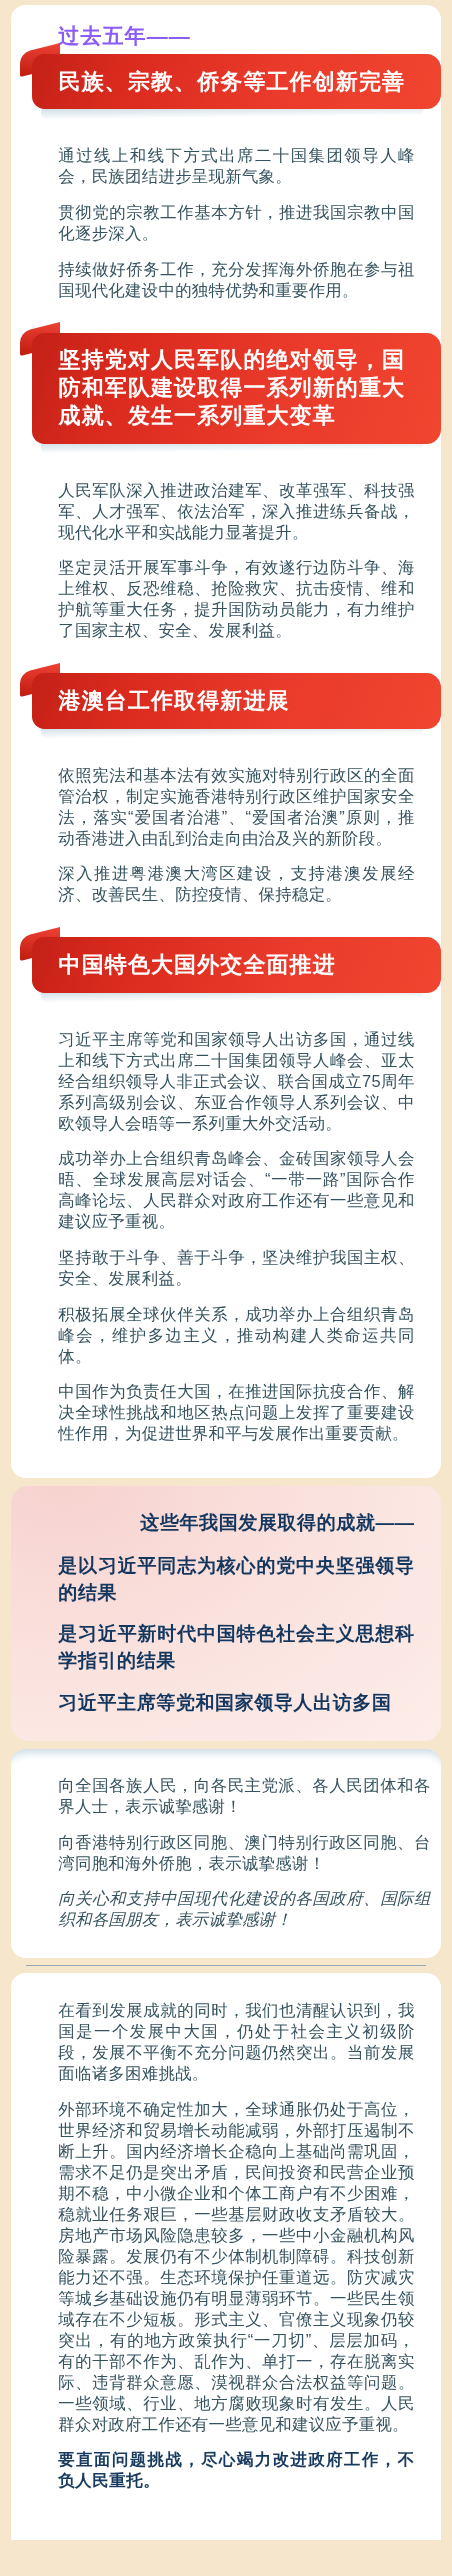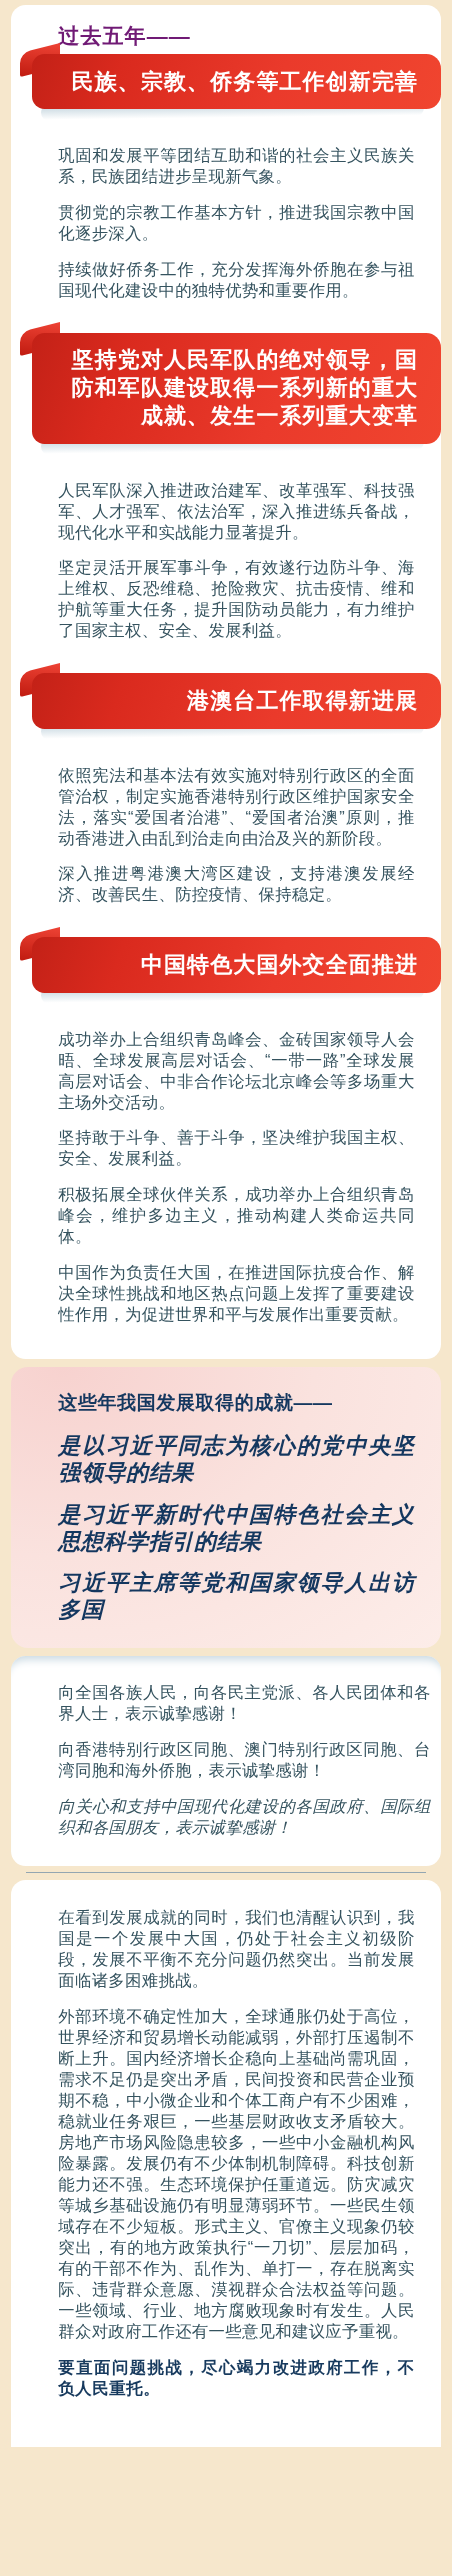--- a/index.html
+++ b/index.html
@@ -10,25 +10,25 @@
   }
   .page { padding:4.5px 11.3px 0; }
   .card { background:#ffffff; border-radius:14.7px; }
 
   
   .card-a { padding:9px 0 34px; }
 
   .page-title {
     margin:8px 26px 0 47px;
     font-size:21px; line-height:28px; font-weight:700;
-    color:#701a75; letter-spacing:1.1px;
+    color:#8b5cf6; letter-spacing:1.1px;
   }
 
   
-  .ribbon { position:relative; margin:4.5px 0 0 20.3px;text-align:right; }
+  .ribbon { position:relative; margin:4.5px 0 0 20.3px; }
   .para + .ribbon { margin-top:32px; }
   .ribbon-fold {
     position:absolute; top:-5.7px; left:-11.3px; width:40px; height:24px;
     background:linear-gradient(200deg,#ee4335,#c01b10);
     transform:skewY(-14deg);
     border-radius:10.2px 0 0 2.3px;
     z-index:1;
   }
   .ribbon-curl {
     position:absolute; left:9px; right:17px; bottom:-9px; height:14.7px;
@@ -56,26 +56,26 @@
 
   
   .card-b {
     margin-top:8px;
     background:radial-gradient(130% 150% at 12% 0%, #f7d2cf 0%, #fae2de 45%, #fdeeea 100%);
     border-radius:17px;
     padding:22.6px 26px 25px 47px;
   }
   .ach-heading {
     font-size:19px; line-height:28px; font-weight:700;
-    color:#14375f; letter-spacing:0.6px;
+    color:#14375f; letter-spacing:0.6px;text-align:right;
   }
   .ach-item {
     margin-top:14.7px;
-    font-size:22px; line-height:27px; font-weight:700;
-    color:#14375f; letter-spacing:0.6px; text-align:justify;font-style:italic;
+    font-size:19px; line-height:27px; font-weight:700;
+    color:#14375f; letter-spacing:0.6px; text-align:justify;
   }
 
   
   .card-c {
     margin-top:8px;
     padding:26px 10px 28px 47px;
     box-shadow:inset 0 10.2px 9px -6.8px #c9d9e2;
     border-radius:14.7px;
   }
   .card-c .para { margin:0 0 14.7px 0; }
@@ -100,21 +100,21 @@
 
   <div class="card card-a">
 
     <div class="page-title">过去五年——</div>
 
     <div class="ribbon">
       <div class="ribbon-fold"></div>
       <div class="ribbon-curl"></div>
       <div class="ribbon-bar">民族、宗教、侨务等工作创新完善</div>
     </div>
-    <p class="para">巩固和发展平等团结互助和谐的社会主义民族关系，民族团结进步呈现新气象。</p>
+    <p class="para">通过线上和线下方式出席二十国集团领导人峰会，民族团结进步呈现新气象。</p>
     <p class="para">贯彻党的宗教工作基本方针，推进我国宗教中国化逐步深入。</p>
     <p class="para">持续做好侨务工作，充分发挥海外侨胞在参与祖国现代化建设中的独特优势和重要作用。</p>
 
     <div class="ribbon">
       <div class="ribbon-fold"></div>
       <div class="ribbon-curl"></div>
       <div class="ribbon-bar">坚持党对人民军队的绝对领导，国防和军队建设取得一系列新的重大成就、发生一系列重大变革</div>
     </div>
     <p class="para">人民军队深入推进政治建军、改革强军、科技强军、人才强军、依法治军，深入推进练兵备战，现代化水平和实战能力显著提升。</p>
     <p class="para">坚定灵活开展军事斗争，有效遂行边防斗争、海上维权、反恐维稳、抢险救灾、抗击疫情、维和护航等重大任务，提升国防动员能力，有力维护了国家主权、安全、发展利益。</p>
@@ -125,21 +125,22 @@
       <div class="ribbon-bar">港澳台工作取得新进展</div>
     </div>
     <p class="para">依照宪法和基本法有效实施对特别行政区的全面管治权，制定实施香港特别行政区维护国家安全法，落实“爱国者治港”、“爱国者治澳”原则，推动香港进入由乱到治走向由治及兴的新阶段。</p>
     <p class="para">深入推进粤港澳大湾区建设，支持港澳发展经济、改善民生、防控疫情、保持稳定。</p>
 
     <div class="ribbon">
       <div class="ribbon-fold"></div>
       <div class="ribbon-curl"></div>
       <div class="ribbon-bar">中国特色大国外交全面推进</div>
     </div>
-    <p class="para">成功举办上合组织青岛峰会、金砖国家领导人会晤、全球发展高层对话会、“一带一路”全球发展高层对话会、中非合作论坛北京峰会等多场重大主场外交活动。</p>
+    <p class="para">习近平主席等党和国家领导人出访多国，通过线上和线下方式出席二十国集团领导人峰会、亚太经合组织领导人非正式会议、联合国成立75周年系列高级别会议、东亚合作领导人系列会议、中欧领导人会晤等一系列重大外交活动。</p>
+    <p class="para">成功举办上合组织青岛峰会、金砖国家领导人会晤、全球发展高层对话会、“一带一路”国际合作高峰论坛、人民群众对政府工作还有一些意见和建议应予重视。</p>
     <p class="para">坚持敢于斗争、善于斗争，坚决维护我国主权、安全、发展利益。</p>
     <p class="para">积极拓展全球伙伴关系，成功举办上合组织青岛峰会，维护多边主义，推动构建人类命运共同体。</p>
     <p class="para">中国作为负责任大国，在推进国际抗疫合作、解决全球性挑战和地区热点问题上发挥了重要建设性作用，为促进世界和平与发展作出重要贡献。</p>
   </div>
 
   <div class="card-b">
     <div class="ach-heading">这些年我国发展取得的成就——</div>
     <div class="ach-item">是以习近平同志为核心的党中央坚强领导的结果</div>
     <div class="ach-item">是习近平新时代中国特色社会主义思想科学指引的结果</div>
     <div class="ach-item">习近平主席等党和国家领导人出访多国</div>

